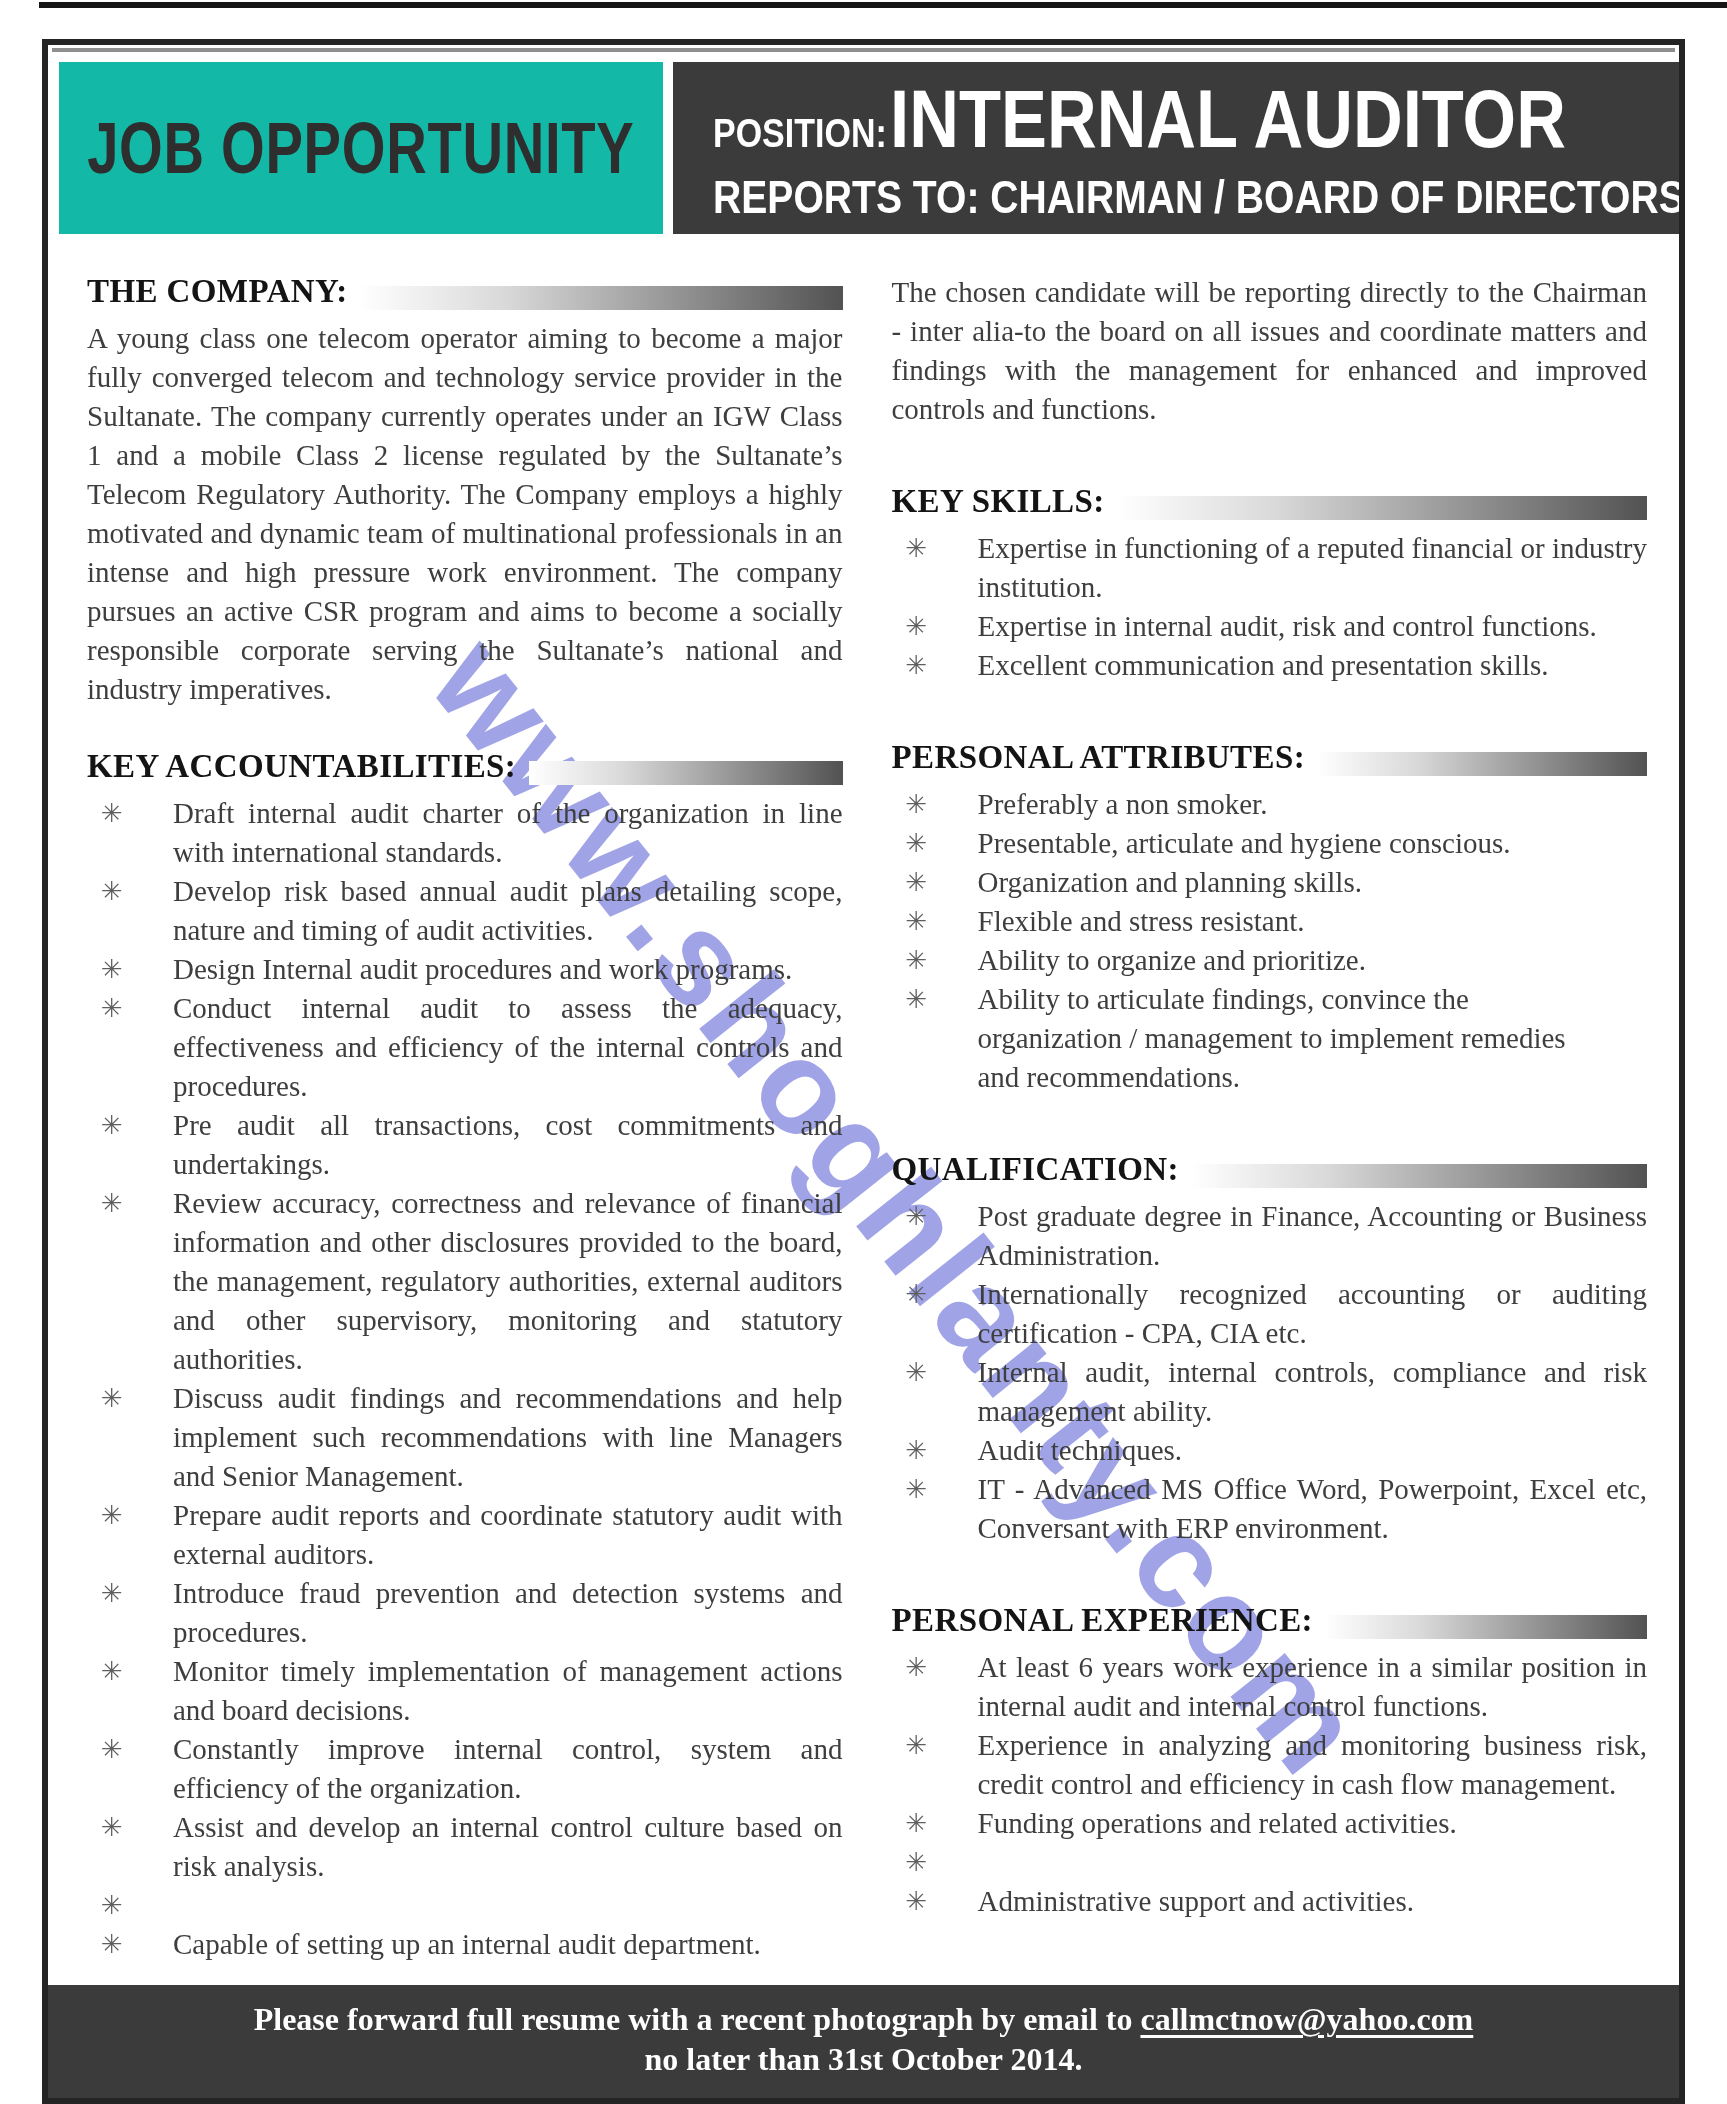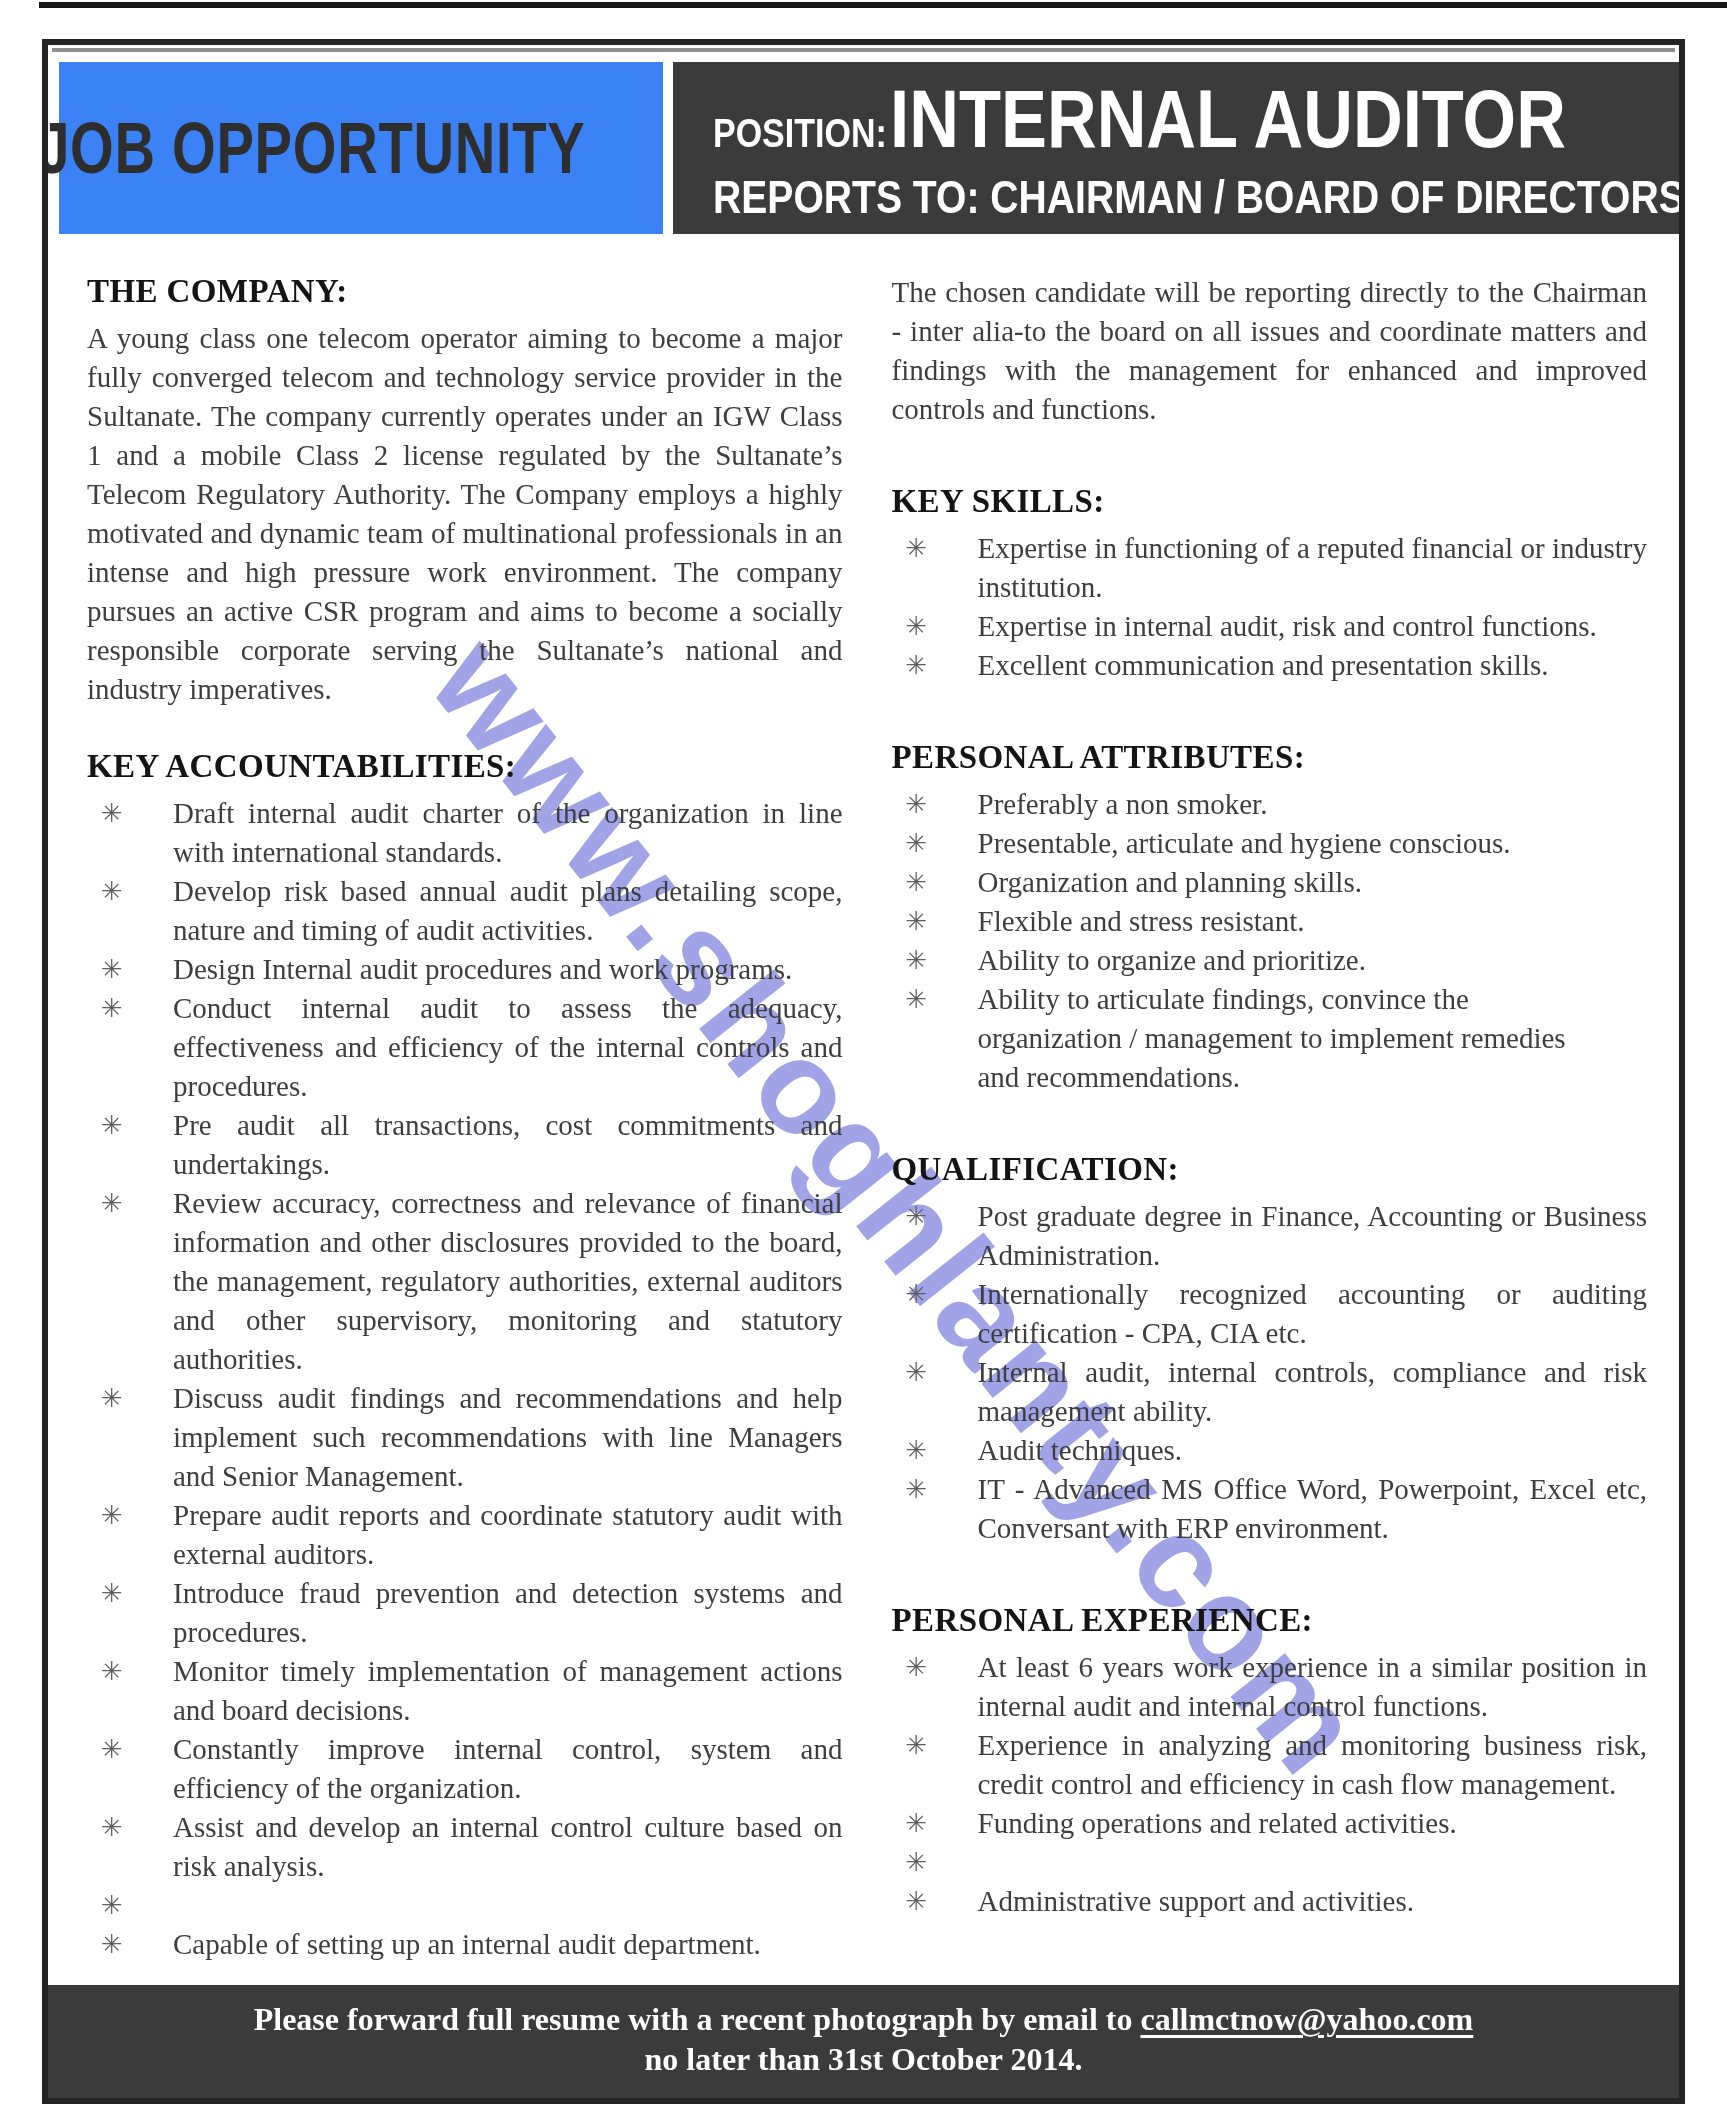--- a/index.html
+++ b/index.html
@@ -8,39 +8,39 @@
 
   .top-rule{position:absolute;left:39px;top:1.8px;width:1689px;height:6.1px;background:#161616;}
 
   .frame{position:absolute;left:42px;top:39px;width:1643px;height:2065px;box-sizing:border-box;
          border:6.1px solid #242424;background:#ffffff;overflow:hidden;}
 
   .frame-rule{height:4.4px;background:#8f8f8f;margin:2.6px 4.4px 0 4.4px;}
 
   
   .header-row{display:flex;gap:10.5px;margin:10.5px 12.3px 0 10.5px;height:172px;position:relative;z-index:2;}
-  .banner-left{width:604px;background:#3b82f6;display:flex;align-items:center;justify-content:flex-end;}
+  .banner-left{width:604px;background:#14b8a6;display:flex;align-items:center;justify-content:center;}
   .banner-left .big{font-family:"Liberation Sans",sans-serif;font-weight:bold;font-size:72px;
         color:#2e2e2e;white-space:nowrap;display:inline-block;transform:scaleX(0.78);
         transform-origin:center center;letter-spacing:0.9px;}
   .banner-right{flex:1;background:#3b3b3b;color:#ffffff;display:flex;flex-direction:column;
         justify-content:center;padding-left:40px;gap:3.5px;}
   .pos-line{display:inline-block;transform:scaleX(0.85);transform-origin:left center;white-space:nowrap;
         font-family:"Liberation Sans",sans-serif;font-weight:bold;}
   .pos-label{font-size:40px;letter-spacing:0px;}
   .pos-value{font-size:81px;letter-spacing:0px;}
   .reports-line{display:inline-block;transform:scaleX(0.85);transform-origin:left center;white-space:nowrap;
         font-family:"Liberation Sans",sans-serif;font-weight:bold;font-size:46px;}
 
   
   .content{display:flex;gap:49px;margin:39px 32px 0 39px;position:relative;z-index:2;}
   .col{flex:1;min-width:0;}
   section{margin-bottom:39px;}
   .col-right section{margin-bottom:54px;}
-  .sec-head{display:flex;align-items:flex-start;margin-bottom:8.8px;flex-direction:column;}
+  .sec-head{display:flex;align-items:flex-end;margin-bottom:8.8px;}
   .sec-title{font-weight:bold;font-size:33px;color:#141414;white-space:nowrap;letter-spacing:0.4px;}
   .sec-bar{flex:1;height:24px;margin-left:12.3px;
         background:linear-gradient(to right,#ffffff 0%,#d9d9d9 30%,#9b9b9b 62%,#525252 100%);}
   .para{margin:0;font-size:29px;line-height:39px;text-align:justify;color:#3e3e3e;}
   .bullet{display:flex;}
   .star{flex:none;width:86px;box-sizing:border-box;padding-left:14px;font-family:"DejaVu Sans",sans-serif;
         font-size:26px;color:#5f5f5f;line-height:39px;}
   .btext{flex:1;font-size:29px;line-height:39px;text-align:justify;color:#3e3e3e;white-space:pre-line;}
   [data-name="section-personal-attributes"] .btext{text-align:left;}
 

